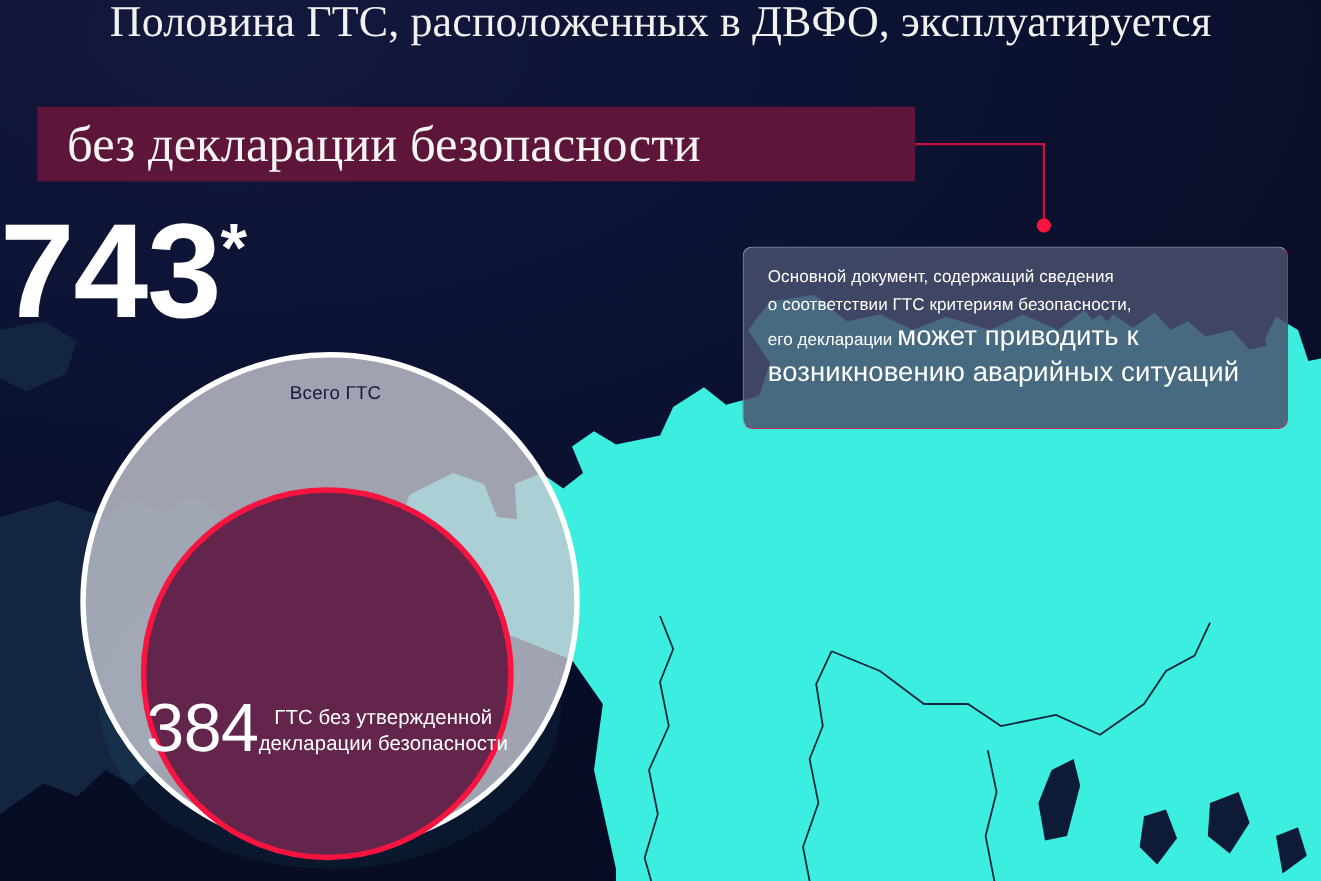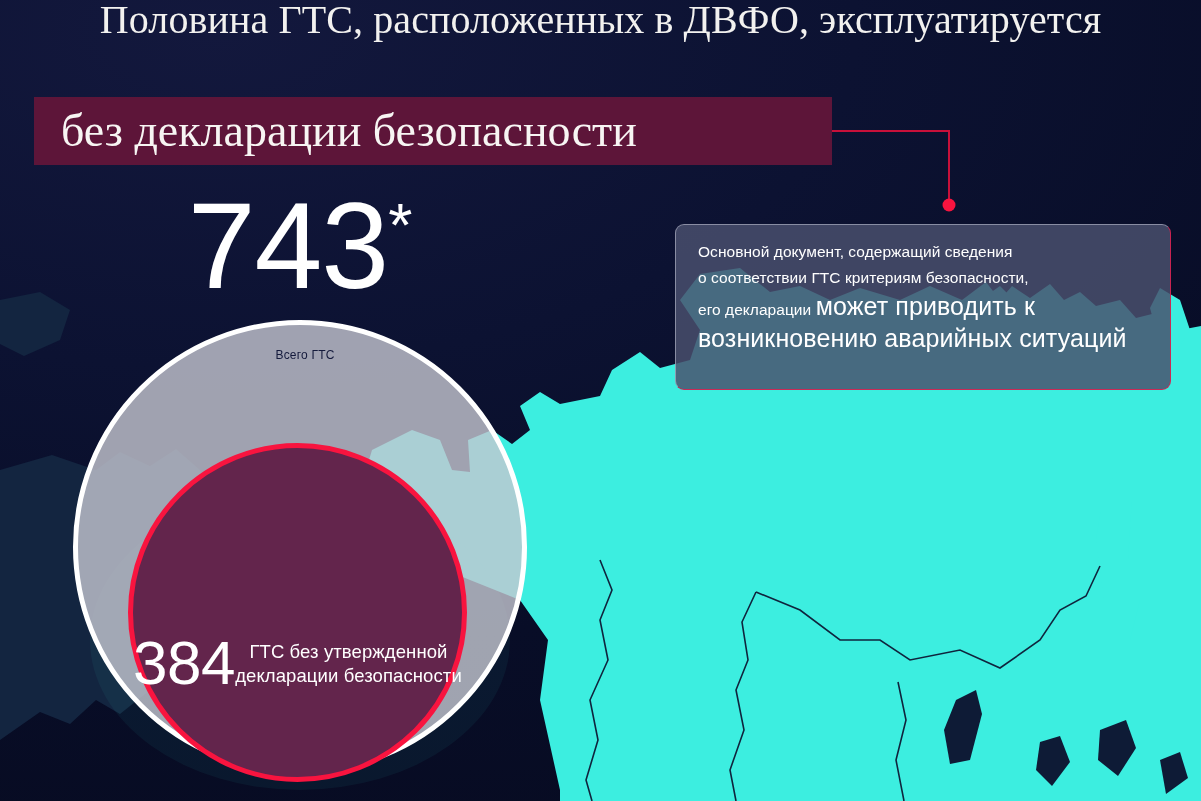--- a/index.html
+++ b/index.html
@@ -93,25 +93,24 @@
     line-height: 31px;
     letter-spacing: .1px;
   }
 
   
   .bignum {
     position: absolute;
     left: 0;
     top: 186px;
     width: 600px;
-    text-align: center;
     color: #ffffff;
     font-size: 122px;
     line-height: 120px;
-    font-weight: 400;
+    font-weight: 700;
     letter-spacing: -1px;
   }
   .bignum .star {
     font-size: 62px;
     vertical-align: super;
     line-height: 0;
     letter-spacing: 0;
   }
 
   
@@ -126,21 +125,21 @@
     border: 5px solid #ffffff;
     box-sizing: border-box;
   }
   .outer-label {
     position: absolute;
     left: 0;
     top: 23px;
     width: 454px;
     text-align: center;
     color: #141a3c;
-    font-size: 12px;
+    font-size: 17px;
     letter-spacing: .2px;
   }
   .inner-circle {
     position: absolute;
     left: 128px;
     top: 443px;
     width: 339px;
     height: 339px;
     border-radius: 50%;
     background: #63254c;

